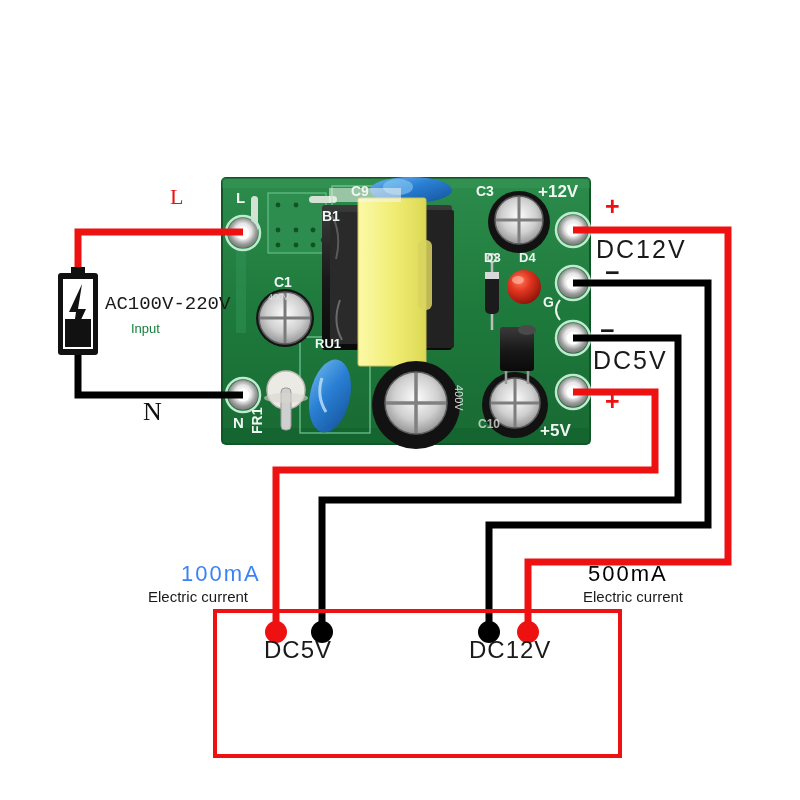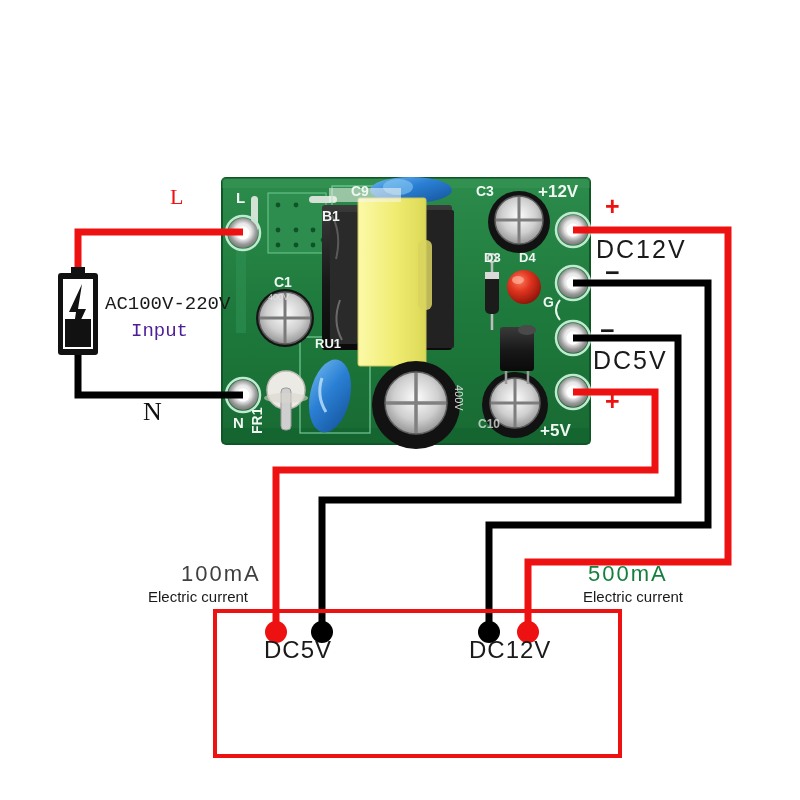--- a/index.html
+++ b/index.html
@@ -12,32 +12,32 @@
     position:relative;
   }
   #stage{position:absolute;left:0;top:0;width:800px;height:800px;}
   #wires{position:absolute;left:0;top:0;width:800px;height:800px;}
   .lbl{position:absolute;white-space:nowrap;line-height:1;}
 
   
   #label-L{left:170px;top:186px;font-size:22px;color:#ee1111;font-family:"Liberation Serif",serif;}
   #label-N{left:143px;top:399px;font-size:26px;color:#111;font-family:"Liberation Serif",serif;}
   #label-ac{left:105px;top:295px;font-size:19px;color:#1a1a1a;font-family:Liberation Mono, monospace;}
-  #label-input{left:131px;top:322px;font-size:19px;color:#4c1d95;font-family:Liberation Mono, monospace;}
+  #label-input{left:131px;top:322px;font-size:13px;color:#15803d;font-family:Liberation Sans, sans-serif;}
 
   #label-plus12{left:605px;top:194px;font-size:25px;color:#ee1111;font-weight:bold;}
   #label-dc12v{left:596px;top:237px;font-size:25px;color:#1a1a1a;letter-spacing:2px;}
   #label-minus12{left:605px;top:260px;font-size:25px;color:#1a1a1a;font-weight:bold;}
   #label-minus5{left:600px;top:318px;font-size:25px;color:#1a1a1a;font-weight:bold;}
   #label-dc5v{left:593px;top:348px;font-size:25px;color:#1a1a1a;letter-spacing:2px;}
   #label-plus5{left:605px;top:389px;font-size:25px;color:#ee1111;font-weight:bold;}
 
-  #label-100ma{left:181px;top:563px;font-size:22px;color:#404040;letter-spacing:2px;}
+  #label-100ma{left:181px;top:563px;font-size:22px;color:#3b82f6;letter-spacing:2px;}
   #label-100ma-sub{left:148px;top:589px;font-size:15px;color:#1a1a1a;}
-  #label-500ma{left:588px;top:563px;font-size:22px;color:#15803d;letter-spacing:2px;}
+  #label-500ma{left:588px;top:563px;font-size:22px;color:#000000;letter-spacing:2px;}
   #label-500ma-sub{left:583px;top:589px;font-size:15px;color:#1a1a1a;}
 
   #label-mb-dc5v{left:264px;top:638px;font-size:24px;color:#1a1a1a;letter-spacing:1px;}
   #label-mb-dc12v{left:469px;top:638px;font-size:24px;color:#1a1a1a;letter-spacing:1px;}
   #label-motherboard{left:296px;top:681px;font-size:38px;color:#1a1a1a;}
 
   
   #battery{position:absolute;left:55px;top:267px;width:46px;height:90px;}
 </style>
 </head>

